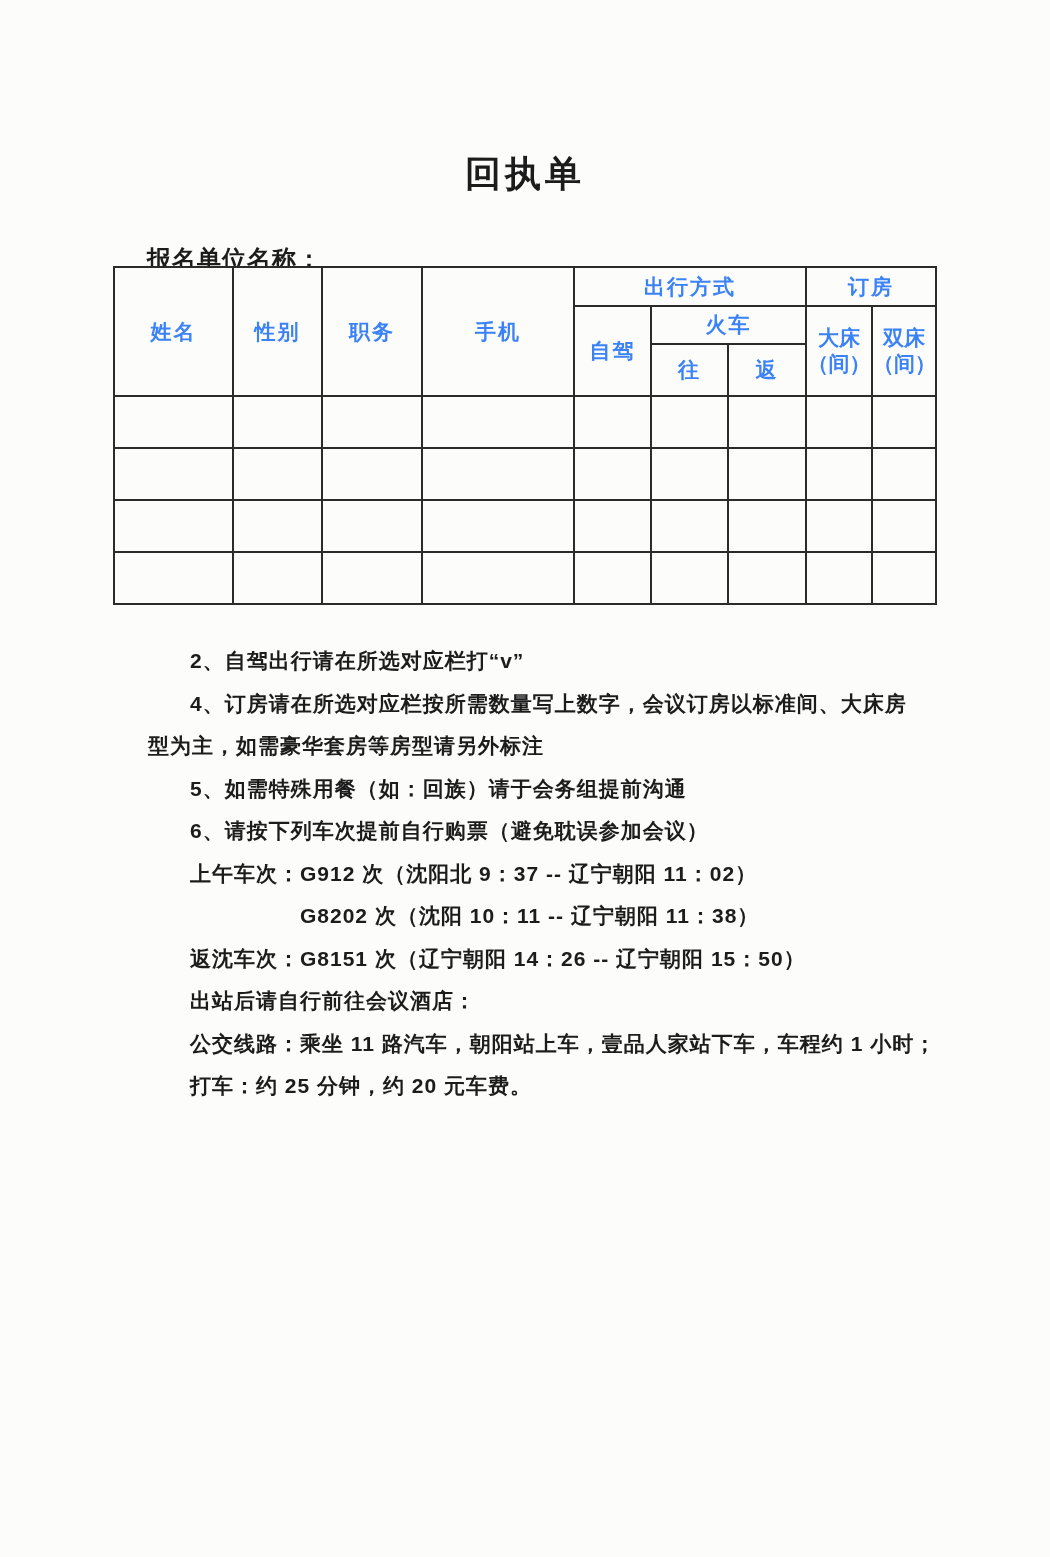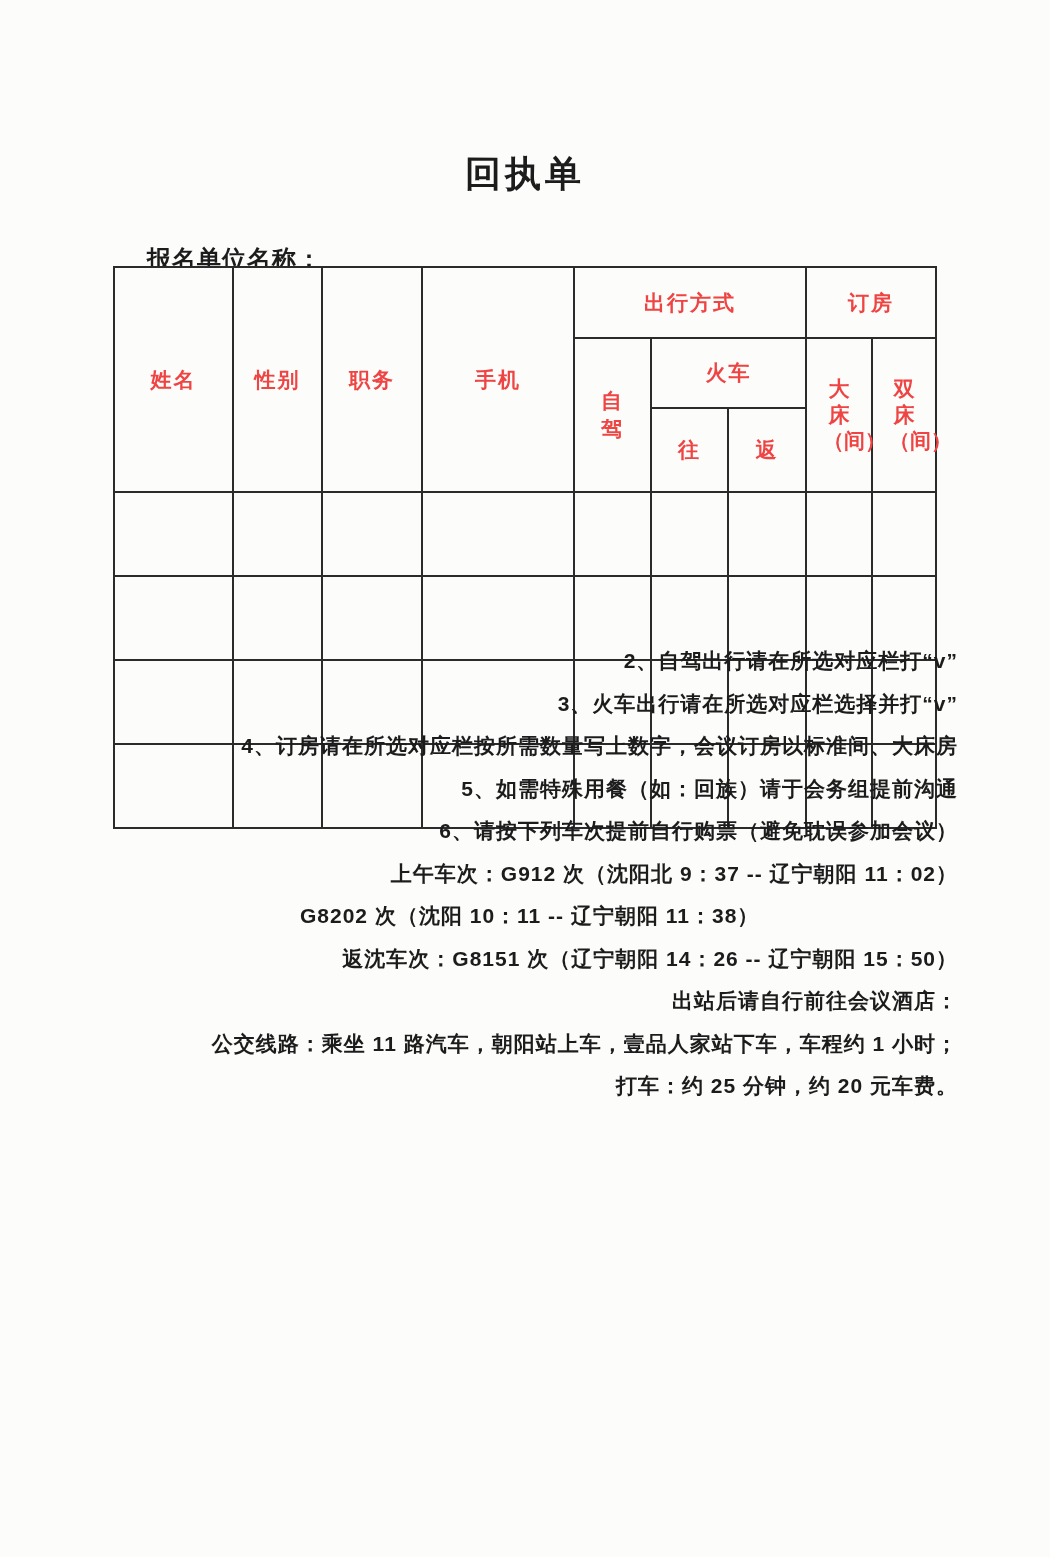--- a/index.html
+++ b/index.html
@@ -39,27 +39,27 @@
   table.reg-table {
     position: absolute;
     left: 113px;
     top: 266px;
     border-collapse: collapse;
     table-layout: fixed;
     width: 822px;
   }
   .reg-table th, .reg-table td {
     border: 2px solid #2b2b2b;
-    padding: 16px;
+    padding: 0;
     text-align: center;
     vertical-align: middle;
     font-size: 21px;
     font-weight: 600;
     letter-spacing: 2px;
-    color: #ef4444;
+    color: #3b82f6;
     background: #fcfcfa;
   }
   .reg-table thead tr.hrow1 th { height: 37px; }
   .reg-table thead tr.hrow2 th { height: 36px; }
   .reg-table thead tr.hrow3 th { height: 50px; }
   .reg-table tbody td { height: 50px; }
   .two-line span { display: block; line-height: 26px; letter-spacing: 0; text-align: center; }
   .notes {
     position: absolute;
     left: 148px;
@@ -67,21 +67,21 @@
     width: 810px;
     font-size: 21px;
     font-weight: 700;
     letter-spacing: 1px;
   }
   .notes p {
     margin: 0;
     line-height: 42.5px;
     white-space: nowrap;
   }
-  .ind1 { padding-left: 42px; text-align: right; }
+  .ind1 { padding-left: 42px; }
   .ind2 { padding-left: 152px; }
 </style>
 </head>
 <body>
 
 <div class="page">
 
   <h1 class="doc-title">回执单</h1>
 
   <div class="form-label">报名单位名称：</div>
@@ -167,22 +167,22 @@
           <td></td>
           <td></td>
           <td></td>
           <td></td>
       </tr>
     </tbody>
   </table>
 
   <div class="notes">
     <p class="ind1">2、自驾出行请在所选对应栏打“v”</p>
-    <p class="ind1">3、火车出行请在所选对应栏选择并打“v”</p>
     <p class="ind1">4、订房请在所选对应栏按所需数量写上数字，会议订房以标准间、大床房</p>
+    <p>型为主，如需豪华套房等房型请另外标注</p>
     <p class="ind1">5、如需特殊用餐（如：回族）请于会务组提前沟通</p>
     <p class="ind1">6、请按下列车次提前自行购票（避免耽误参加会议）</p>
     <p class="ind1">上午车次：G912 次（沈阳北 9：37 -- 辽宁朝阳 11：02）</p>
     <p class="ind2">G8202 次（沈阳 10：11 -- 辽宁朝阳 11：38）</p>
     <p class="ind1">返沈车次：G8151 次（辽宁朝阳 14：26 -- 辽宁朝阳 15：50）</p>
     <p class="ind1">出站后请自行前往会议酒店：</p>
     <p class="ind1">公交线路：乘坐 11 路汽车，朝阳站上车，壹品人家站下车，车程约 1 小时；</p>
     <p class="ind1">打车：约 25 分钟，约 20 元车费。</p>
   </div>
 

